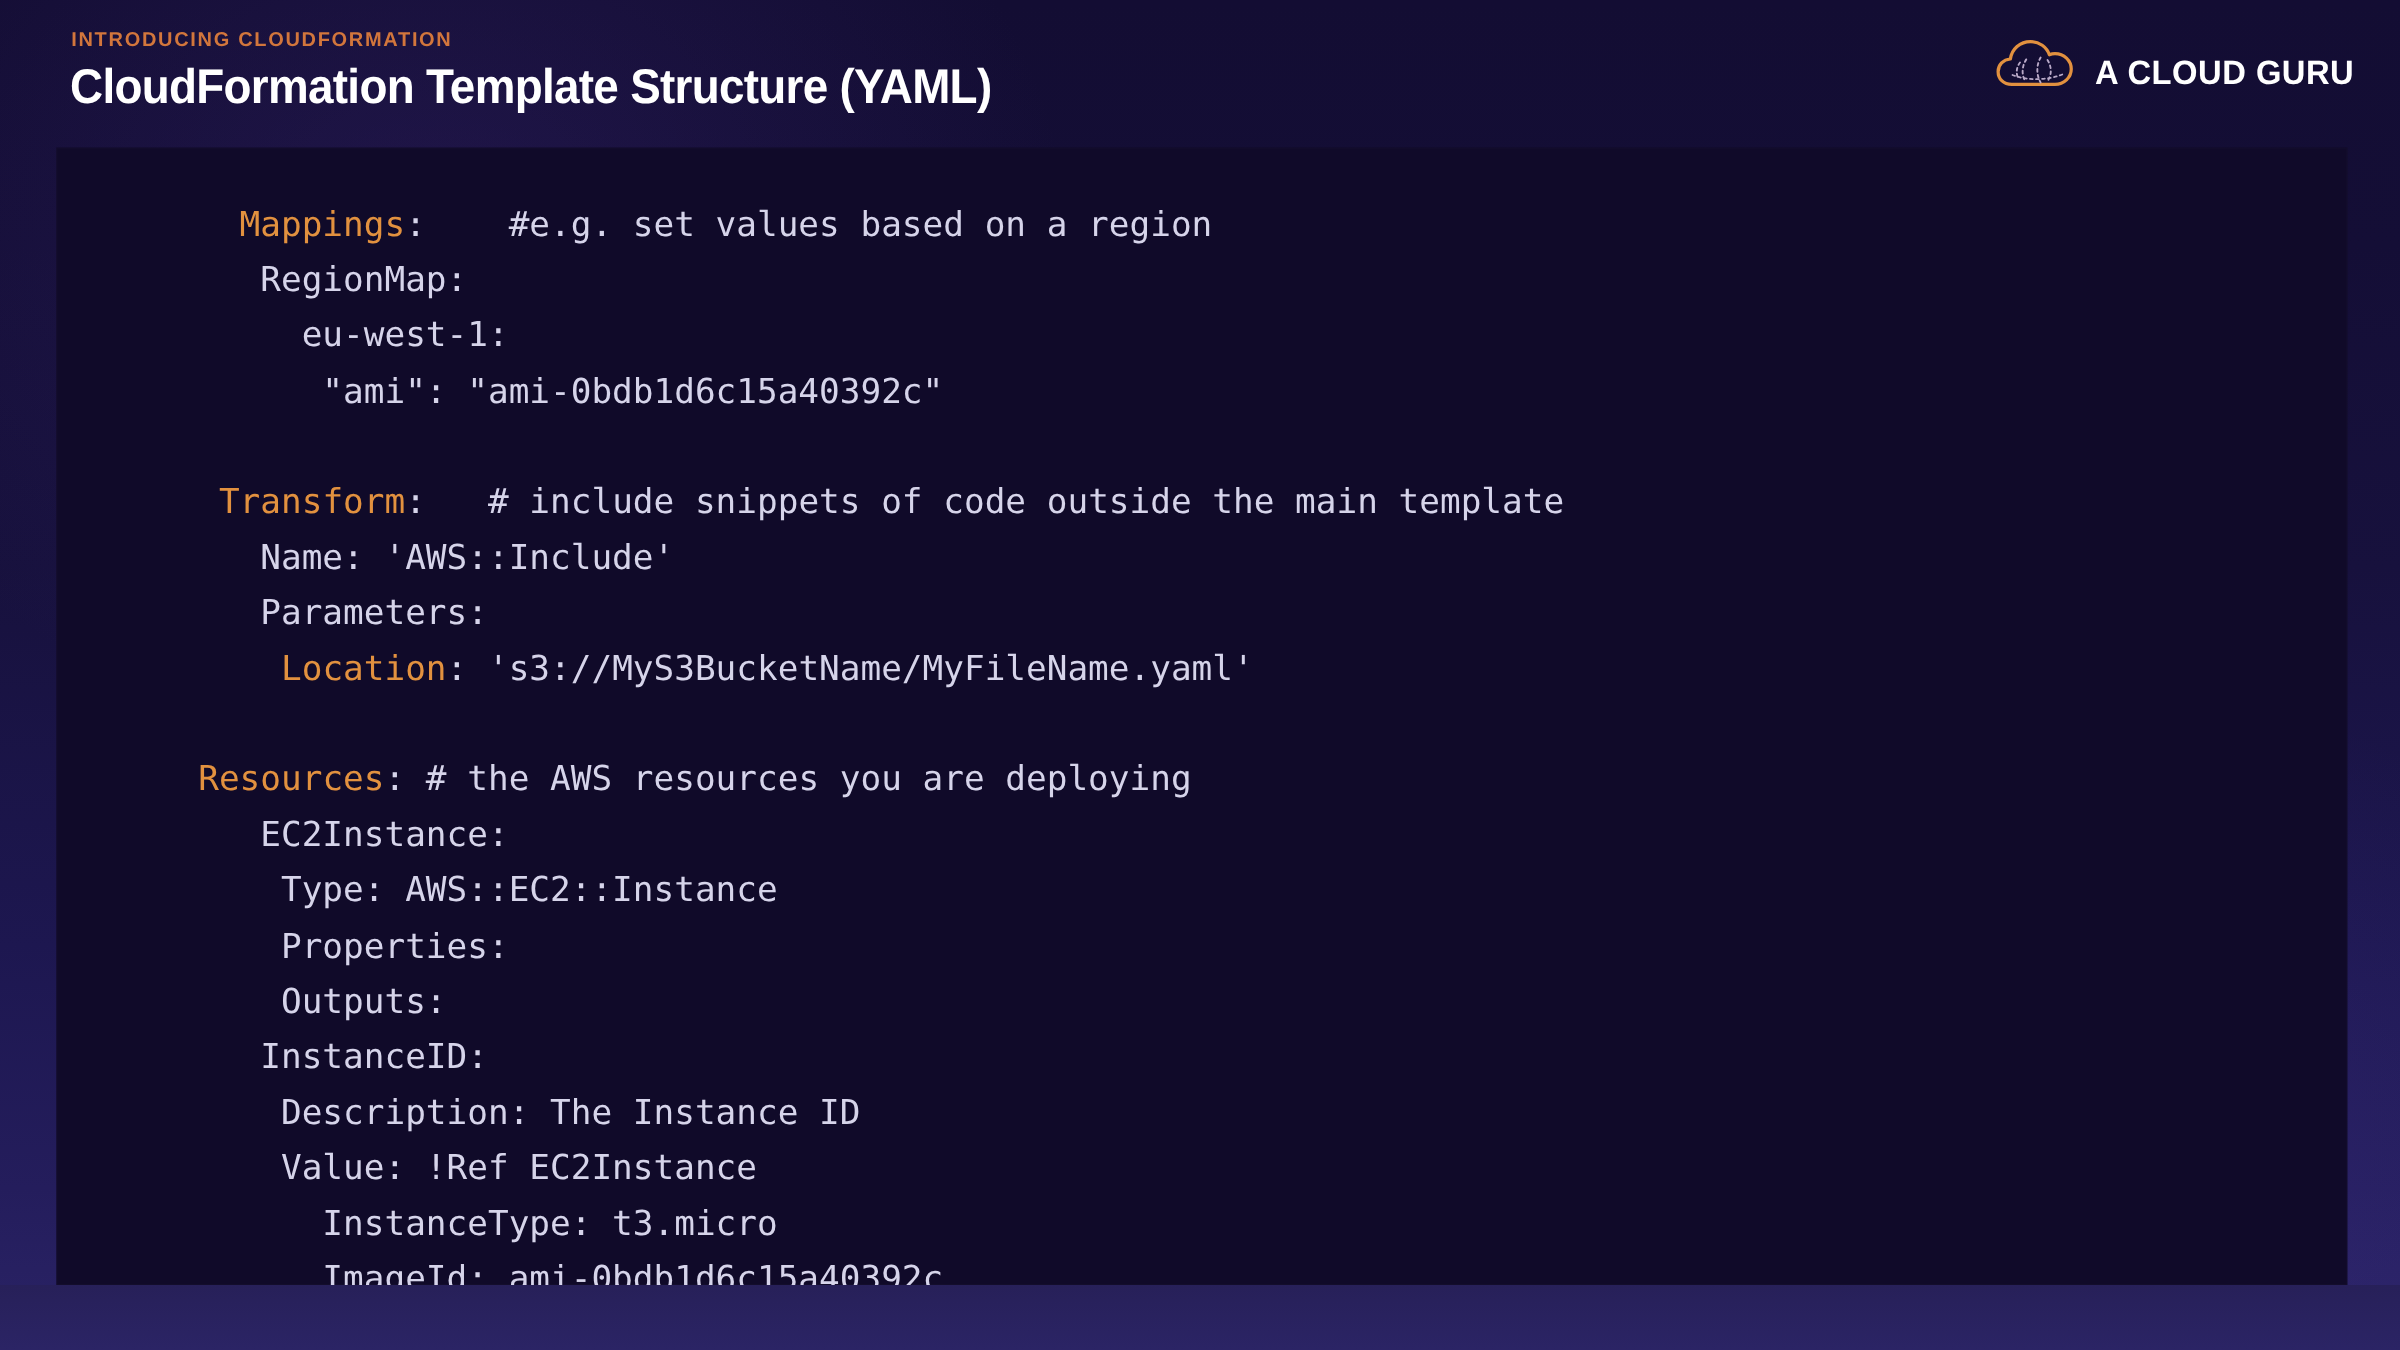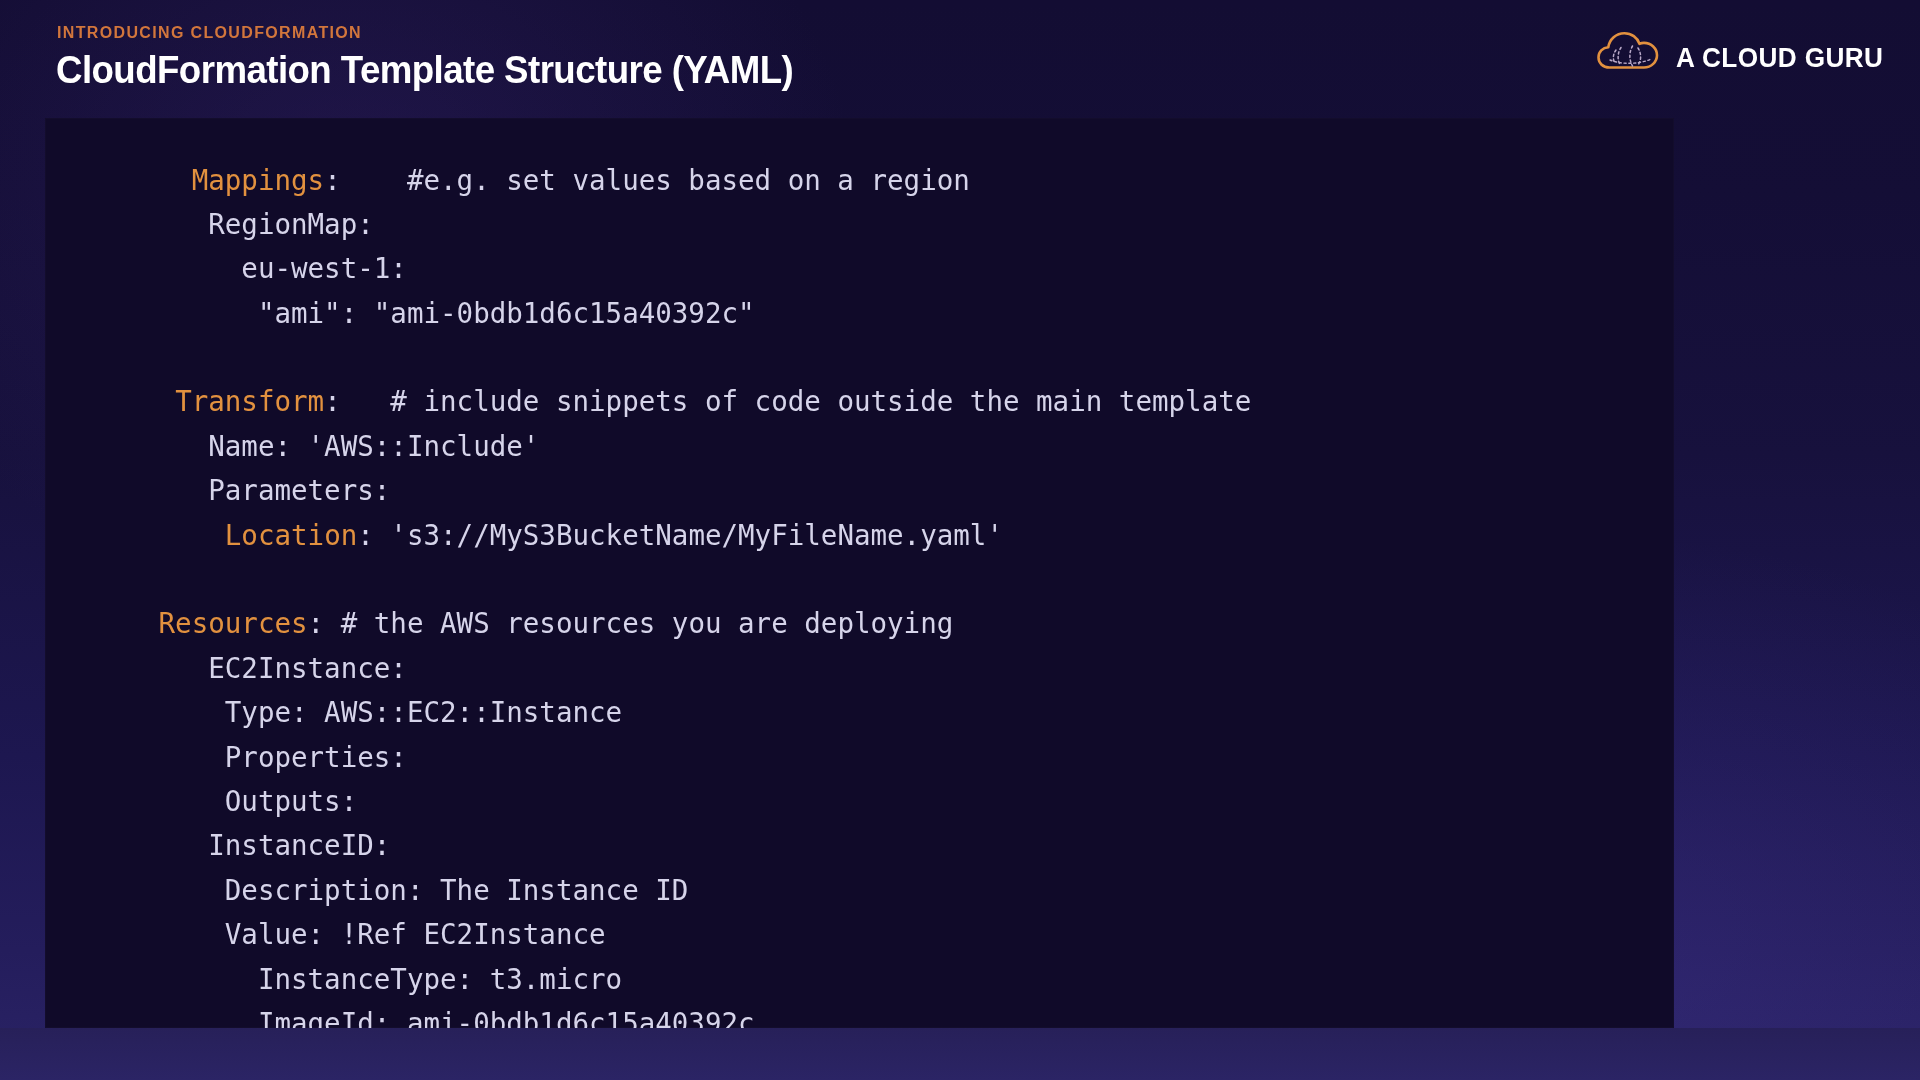--- a/index.html
+++ b/index.html
@@ -98,21 +98,21 @@
     white-space: nowrap;
     transform: scaleX(0.97);
     transform-origin: left center;
   }
 
   
   .code-panel {
     position: absolute;
     left: 45px;
     top: 118px;
-    width: 1629px;
+    width: 1833px;
     height: 910px;
     background: #100a29;
     box-shadow: 0 0 0 1px rgba(255,255,255,0.015) inset;
   }
   .code {
     position: absolute;
     left: 0; top: 0;
     width: 100%;
     padding: 12px 0 0 0;
     font-family: "DejaVu Sans Mono", "Liberation Mono", monospace;

